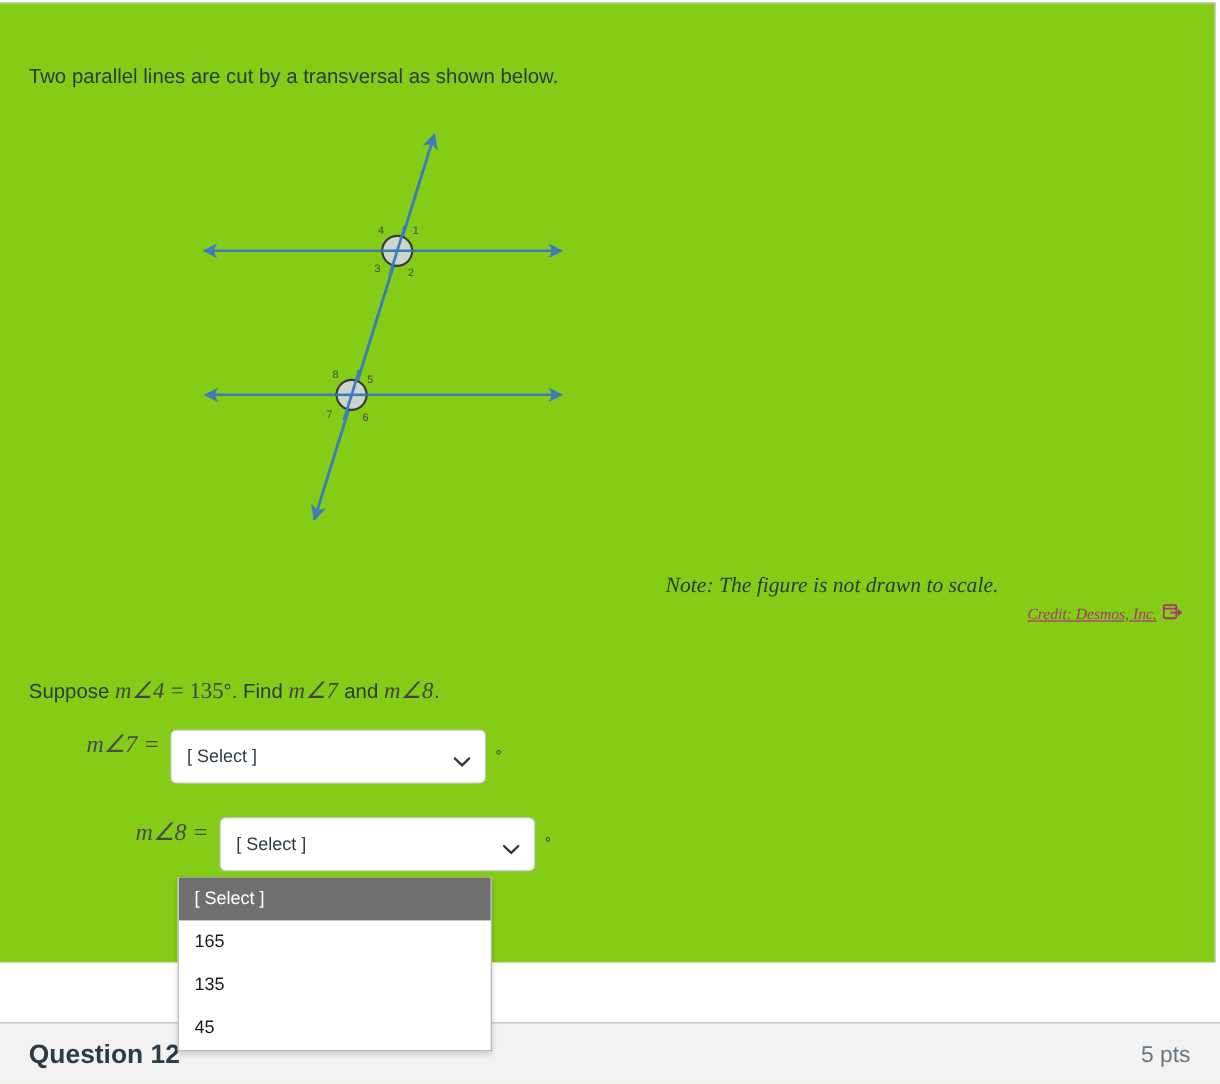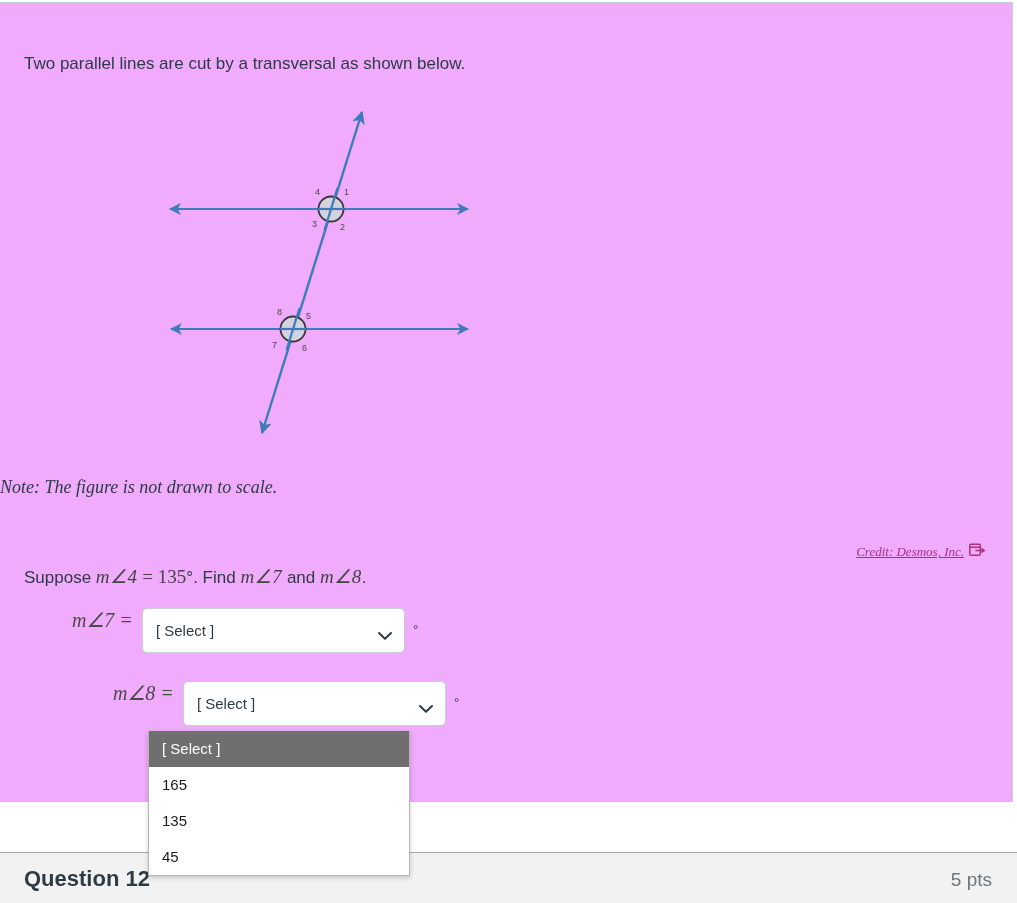--- a/index.html
+++ b/index.html
@@ -22,21 +22,21 @@
     background: #ffffff;
   }
 
   
   .question-panel {
     position: absolute;
     left: 0;
     top: 2px;
     width: 1013px;
     height: 800px;
-    background: #f0abfc;
+    background: #84cc16;
     border-top: 1px solid #c7cdd1;
     border-right: 1px solid #c7cdd1;
     box-sizing: border-box;
   }
 
   .prompt-text {
     position: absolute;
     left: 24px;
     top: 48px;
     font-size: 17px;
@@ -53,32 +53,32 @@
     width: 1013px;
     height: 350px;
   }
   .figure-svg { display: block; margin: 0 auto; }
 
   .figure-note {
     position: absolute;
     left: 0;
     top: 474px;
     width: 832px;
-    text-align: left;
+    text-align: right;
     font-family: "Liberation Serif", serif;
     font-style: italic;
     font-size: 18px;
     color: #2d3b45;
   }
 
   
   .credit {
     position: absolute;
     right: 26px;
-    top: 540px;
+    top: 500px;
     display: flex;
     align-items: center;
     gap: 5px;
     font-size: 12px;
     font-style: italic;
   }
   .credit-text {
     color: #a8327a;
     text-decoration: underline;
     font-family: "Liberation Serif", serif;

